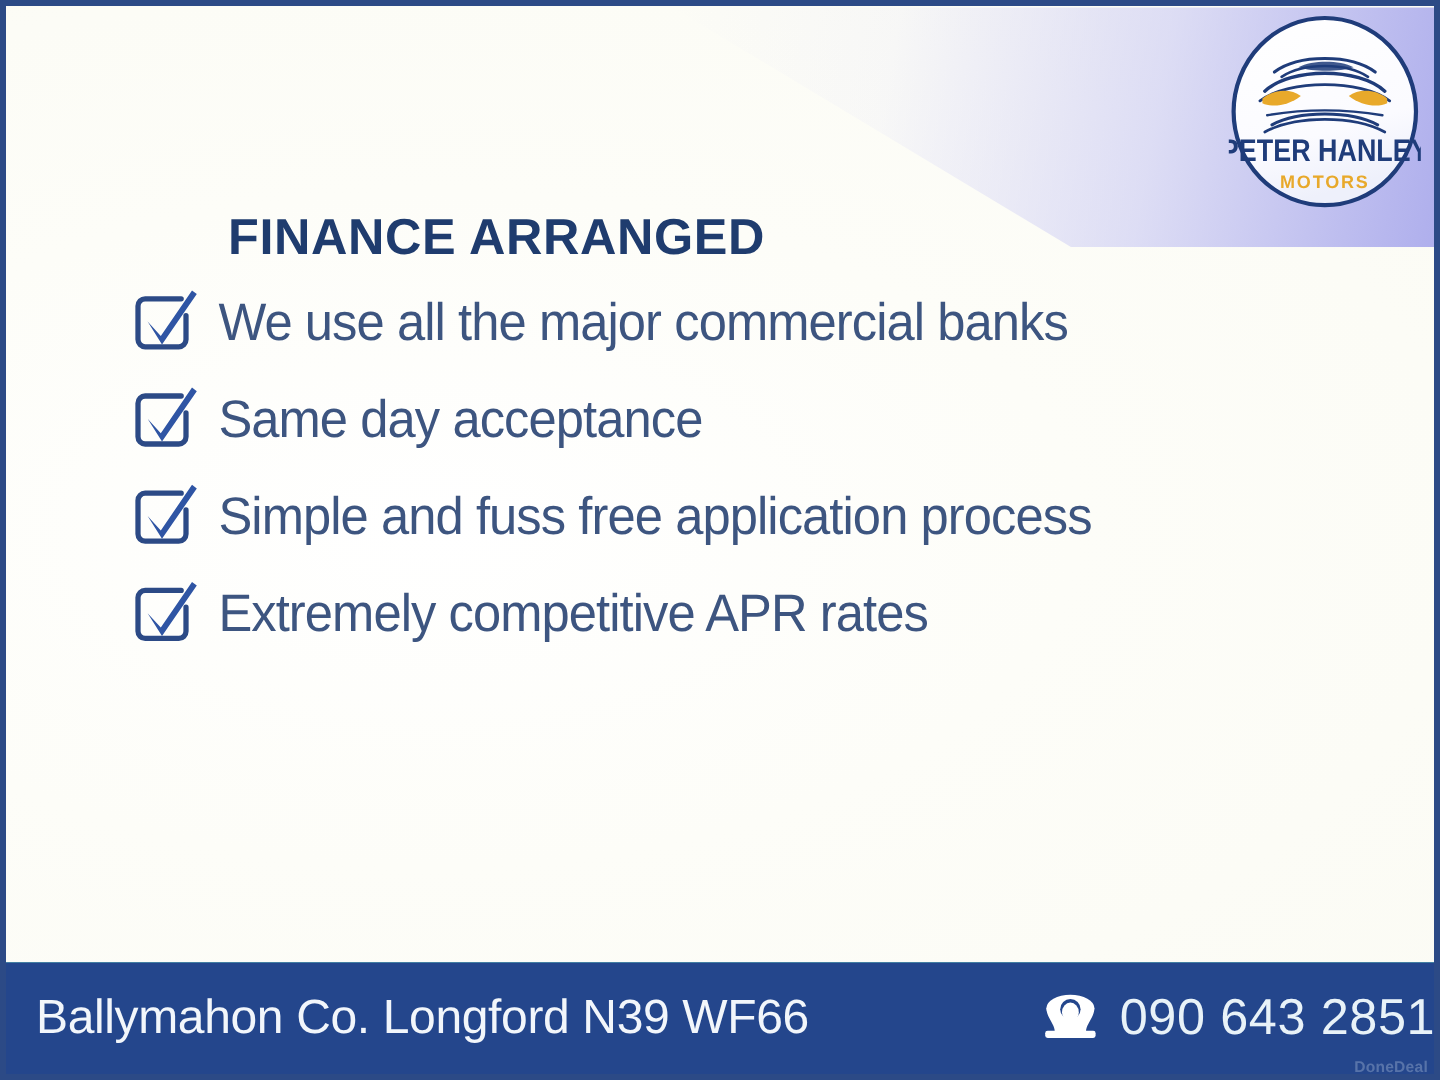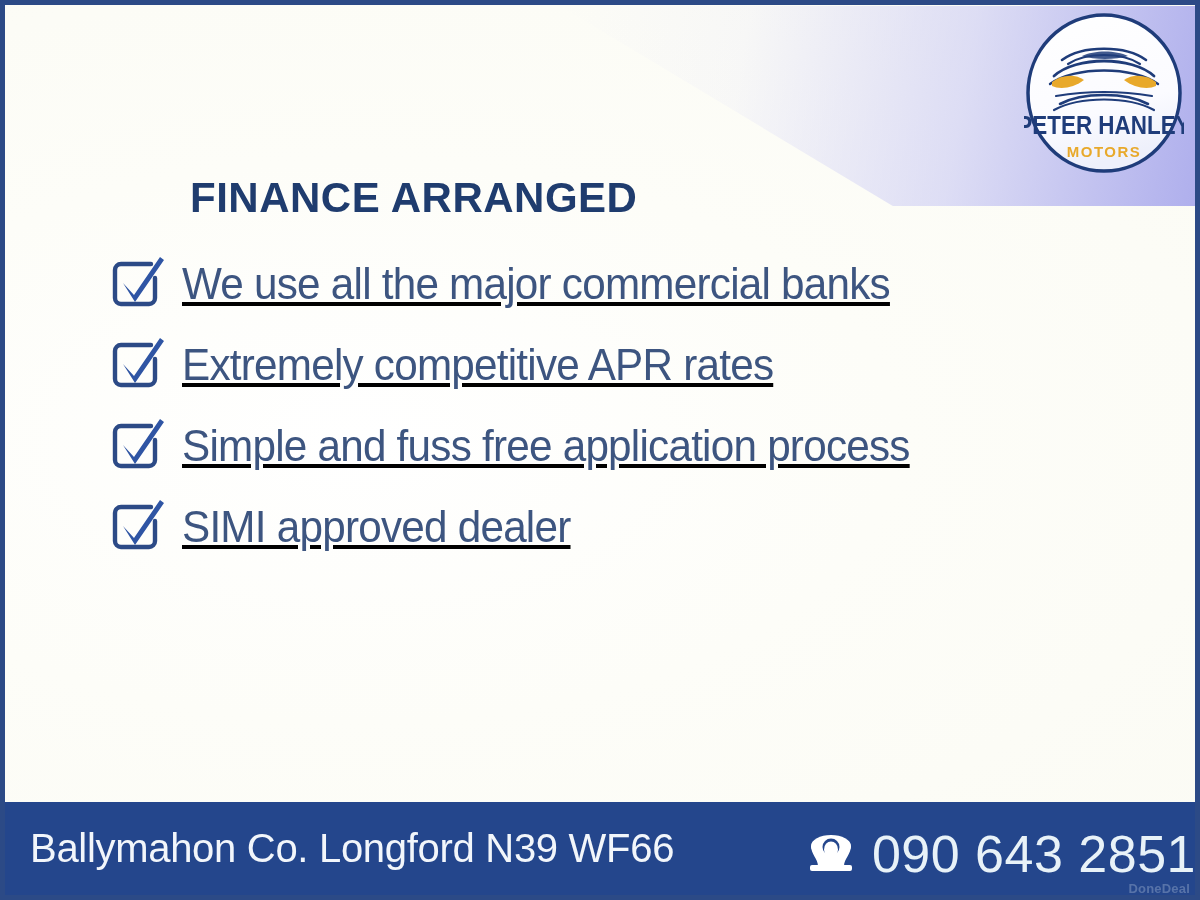--- a/index.html
+++ b/index.html
@@ -80,24 +80,23 @@
     font-weight: 700;
     font-family: "Liberation Sans", sans-serif;
     z-index: 5;
     white-space: nowrap;
   }
 
   
   .benefits {
     position: absolute;
     left: 104px;
-    top: 243px;
+    top: 228px;
     width: 1000px;
     z-index: 5;
-    text-decoration: underline;
   }
   .benefit-row {
     display: flex;
     align-items: center;
     height: 81px;
   }
   .check-icon {
     flex: 0 0 auto;
     width: 64px;
     height: 64px;
@@ -152,21 +151,21 @@
     align-items: center;
     gap: 18px;
   }
   .phone-icon {
     width: 46px;
     height: 42px;
     display: block;
   }
   .phone-icon svg { display: block; width: 46px; height: 42px; }
   .footer-number {
-    font-size: 52px;
+    font-size: 42px;
     color: #e8f2f8;
     letter-spacing: 0.5px;
     white-space: nowrap;
   }
   .watermark {
     position: absolute;
     right: 10px;
     bottom: 4px;
     font-size: 13px;
     font-weight: bold;
@@ -224,50 +223,50 @@
       <span class="check-icon">
         <svg viewBox="0 0 64 64" xmlns="http://www.w3.org/2000/svg">
           <path d="M47 12 H17 a6 6 0 0 0 -6 6 v28 a6 6 0 0 0 6 6 h28 a6 6 0 0 0 6 -6 V26" fill="none" stroke="#2c4a86" stroke-width="4.4" stroke-linecap="round"></path>
           <path d="M19 31 L30 43 L56 5 L60 8 L31 50 Z" fill="#2f55a4"></path>
         </svg>
       </span>
       <span class="benefit-label">We use all the major commercial banks</span>
     </div>
 
 
+    <div class="benefit-row">
+      <span class="check-icon">
+        <svg viewBox="0 0 64 64" xmlns="http://www.w3.org/2000/svg">
+          <path d="M47 12 H17 a6 6 0 0 0 -6 6 v28 a6 6 0 0 0 6 6 h28 a6 6 0 0 0 6 -6 V26" fill="none" stroke="#2c4a86" stroke-width="4.4" stroke-linecap="round"></path>
+          <path d="M19 31 L30 43 L56 5 L60 8 L31 50 Z" fill="#2f55a4"></path>
+        </svg>
+      </span>
+      <span class="benefit-label">Same day acceptance</span>
+    </div>
+
+    <div class="benefit-row">
+      <span class="check-icon">
+        <svg viewBox="0 0 64 64" xmlns="http://www.w3.org/2000/svg">
+          <path d="M47 12 H17 a6 6 0 0 0 -6 6 v28 a6 6 0 0 0 6 6 h28 a6 6 0 0 0 6 -6 V26" fill="none" stroke="#2c4a86" stroke-width="4.4" stroke-linecap="round"></path>
+          <path d="M19 31 L30 43 L56 5 L60 8 L31 50 Z" fill="#2f55a4"></path>
+        </svg>
+      </span>
+      <span class="benefit-label">Simple and fuss free application process</span>
+    </div>
 
     <div class="benefit-row">
       <span class="check-icon">
         <svg viewBox="0 0 64 64" xmlns="http://www.w3.org/2000/svg">
           <path d="M47 12 H17 a6 6 0 0 0 -6 6 v28 a6 6 0 0 0 6 6 h28 a6 6 0 0 0 6 -6 V26" fill="none" stroke="#2c4a86" stroke-width="4.4" stroke-linecap="round"></path>
           <path d="M19 31 L30 43 L56 5 L60 8 L31 50 Z" fill="#2f55a4"></path>
         </svg>
       </span>
       <span class="benefit-label">Extremely competitive APR rates</span>
     </div>
 
-    <div class="benefit-row">
-      <span class="check-icon">
-        <svg viewBox="0 0 64 64" xmlns="http://www.w3.org/2000/svg">
-          <path d="M47 12 H17 a6 6 0 0 0 -6 6 v28 a6 6 0 0 0 6 6 h28 a6 6 0 0 0 6 -6 V26" fill="none" stroke="#2c4a86" stroke-width="4.4" stroke-linecap="round"></path>
-          <path d="M19 31 L30 43 L56 5 L60 8 L31 50 Z" fill="#2f55a4"></path>
-        </svg>
-      </span>
-      <span class="benefit-label">Simple and fuss free application process</span>
-    </div>
-
-    <div class="benefit-row">
-      <span class="check-icon">
-        <svg viewBox="0 0 64 64" xmlns="http://www.w3.org/2000/svg">
-          <path d="M47 12 H17 a6 6 0 0 0 -6 6 v28 a6 6 0 0 0 6 6 h28 a6 6 0 0 0 6 -6 V26" fill="none" stroke="#2c4a86" stroke-width="4.4" stroke-linecap="round"></path>
-          <path d="M19 31 L30 43 L56 5 L60 8 L31 50 Z" fill="#2f55a4"></path>
-        </svg>
-      </span>
-      <span class="benefit-label">SIMI approved dealer</span>
-    </div>
 
   </div>
 
   <div class="footer">
     <div class="footer-inner">
       <div class="footer-address">Ballymahon Co. Longford N39 WF66</div>
 
       <div class="footer-phone">
         <span class="phone-icon">
           <svg viewBox="0 0 46 42" xmlns="http://www.w3.org/2000/svg">

